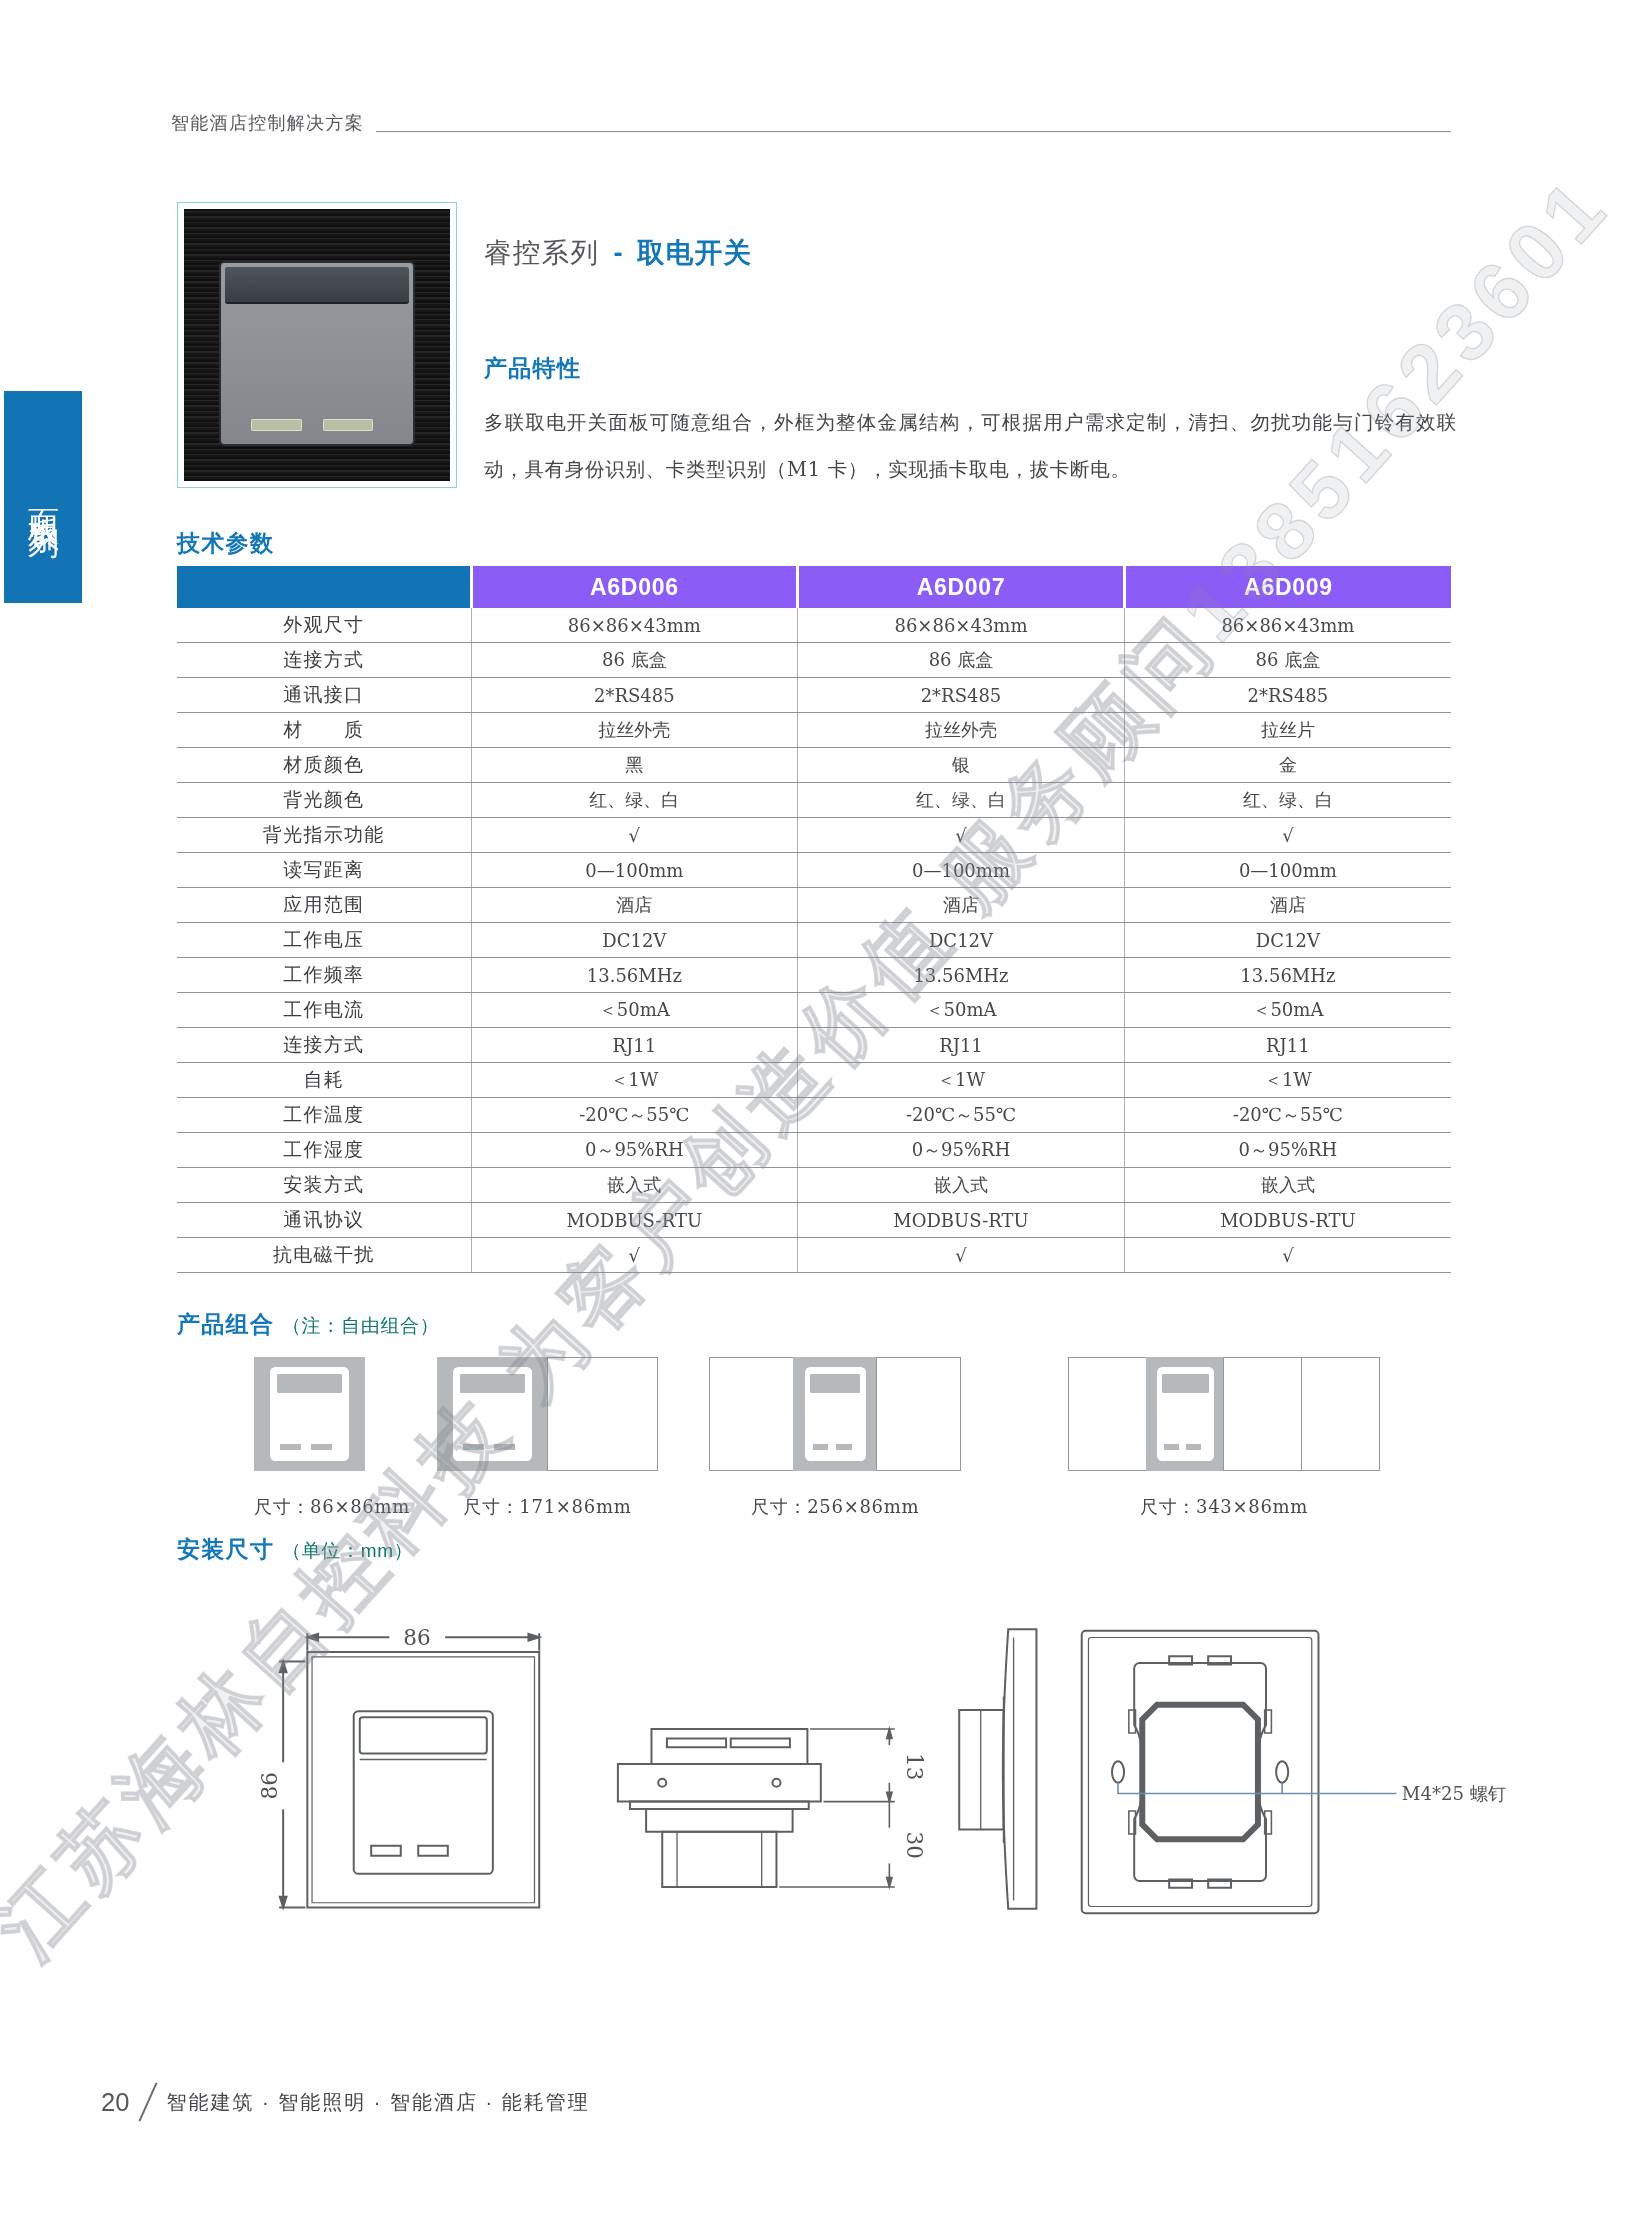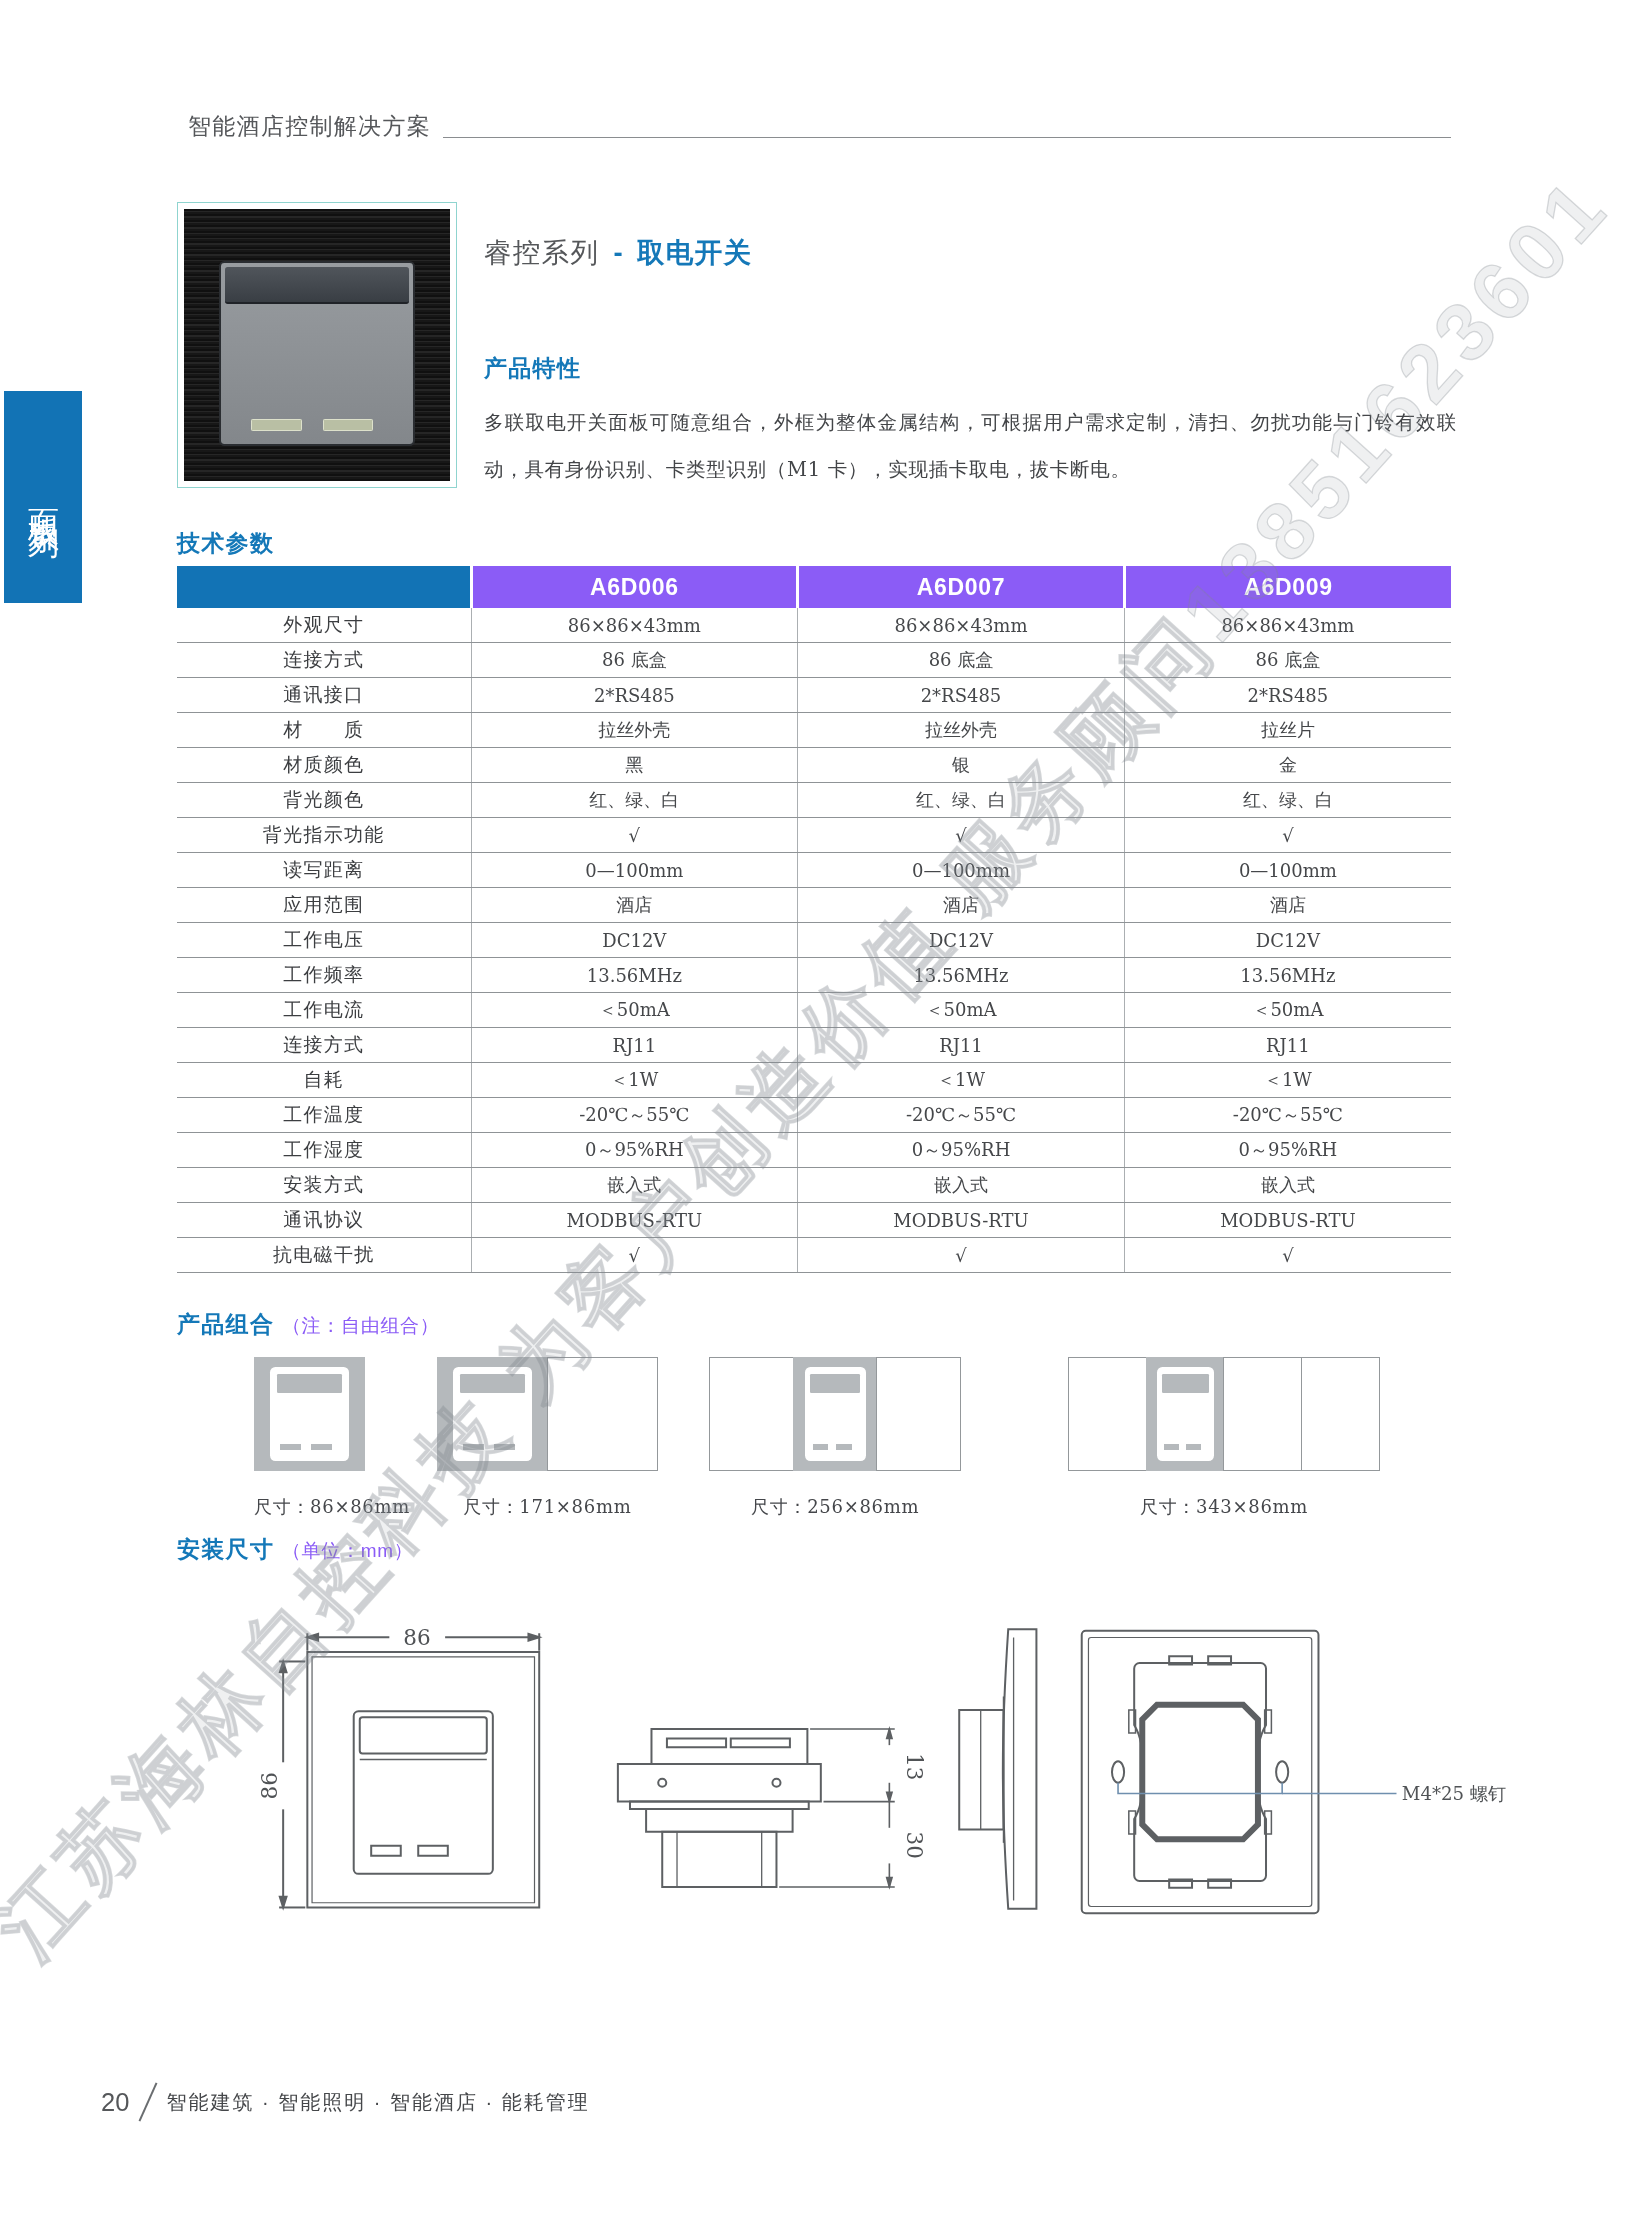--- a/index.html
+++ b/index.html
@@ -11,21 +11,21 @@
   .watermark{
     position:absolute;left:-27px;top:1908px;z-index:40;
     transform:rotate(-48deg);transform-origin:0 0;
     white-space:nowrap;font-size:82px;letter-spacing:8px;font-weight:700;
     color:rgba(145,150,155,0.14);
     -webkit-text-stroke:1.3px rgba(130,136,142,0.30);
     pointer-events:none;user-select:none;
   }
   
   .page-header{position:absolute;left:171px;top:113px;width:1280px;display:flex;align-items:flex-end;}
-  .page-header .ht{font-size:23px;color:#55575a;letter-spacing:1.3px;white-space:nowrap;line-height:1.2;margin-left:17px;}
+  .page-header .ht{font-size:18px;color:#55575a;letter-spacing:1.3px;white-space:nowrap;line-height:1.2;}
   .page-header .hline{flex:1;border-bottom:1.3px solid #8a8d90;margin-left:12px;margin-bottom:2.7px;}
   
   .side-tab{
     position:absolute;left:4px;top:391px;width:78px;height:212px;background:#1273b5;
     display:flex;align-items:center;justify-content:center;
   }
   .side-tab span{
     writing-mode:vertical-rl;text-orientation:upright;color:#fff;font-size:31px;
     letter-spacing:6.7px;font-weight:500;
   }
@@ -63,21 +63,21 @@
     height:32px;text-align:center;vertical-align:middle;
     border-bottom:1.3px solid #8f9396;
   }
   table.specs td.lbl{font-size:19px;color:#3c3e41;letter-spacing:1.3px;font-family:Liberation Serif, serif;}
   table.specs td.val{
     font-family:"DejaVu Serif","Liberation Serif",serif;
     font-size:18px;color:#45474a;border-left:0.7px solid #abafb2;
   }
   
   .combos-h{position:absolute;left:177px;top:1309px;}
-  .note{font-size:19px;color:#8b5cf6;font-weight:400;letter-spacing:0.7px;}
+  .note{font-size:19px;color:#0f766e;font-weight:400;letter-spacing:0.7px;}
   .combo{position:absolute;top:1357px;}
   .combo .panels{display:flex;}
   .combo .panel{height:114px;box-sizing:border-box;position:relative;}
   .combo .panel.blank{background:#fff;border:1.3px solid #94989b;}
   .combo .panel.active{background:#b5b9bc;}
   .combo .panel+.panel{margin-left:-1.3px;}
   .c1{left:238px;padding-left:16px;} .c1 .panel{width:111px;}
   .c2{left:437px;} .c2 .panel{width:111px;}
   .c3{left:709px;} .c3 .panel{width:85px;}
   .c4{left:1068px;} .c4 .panel{width:79px;}

